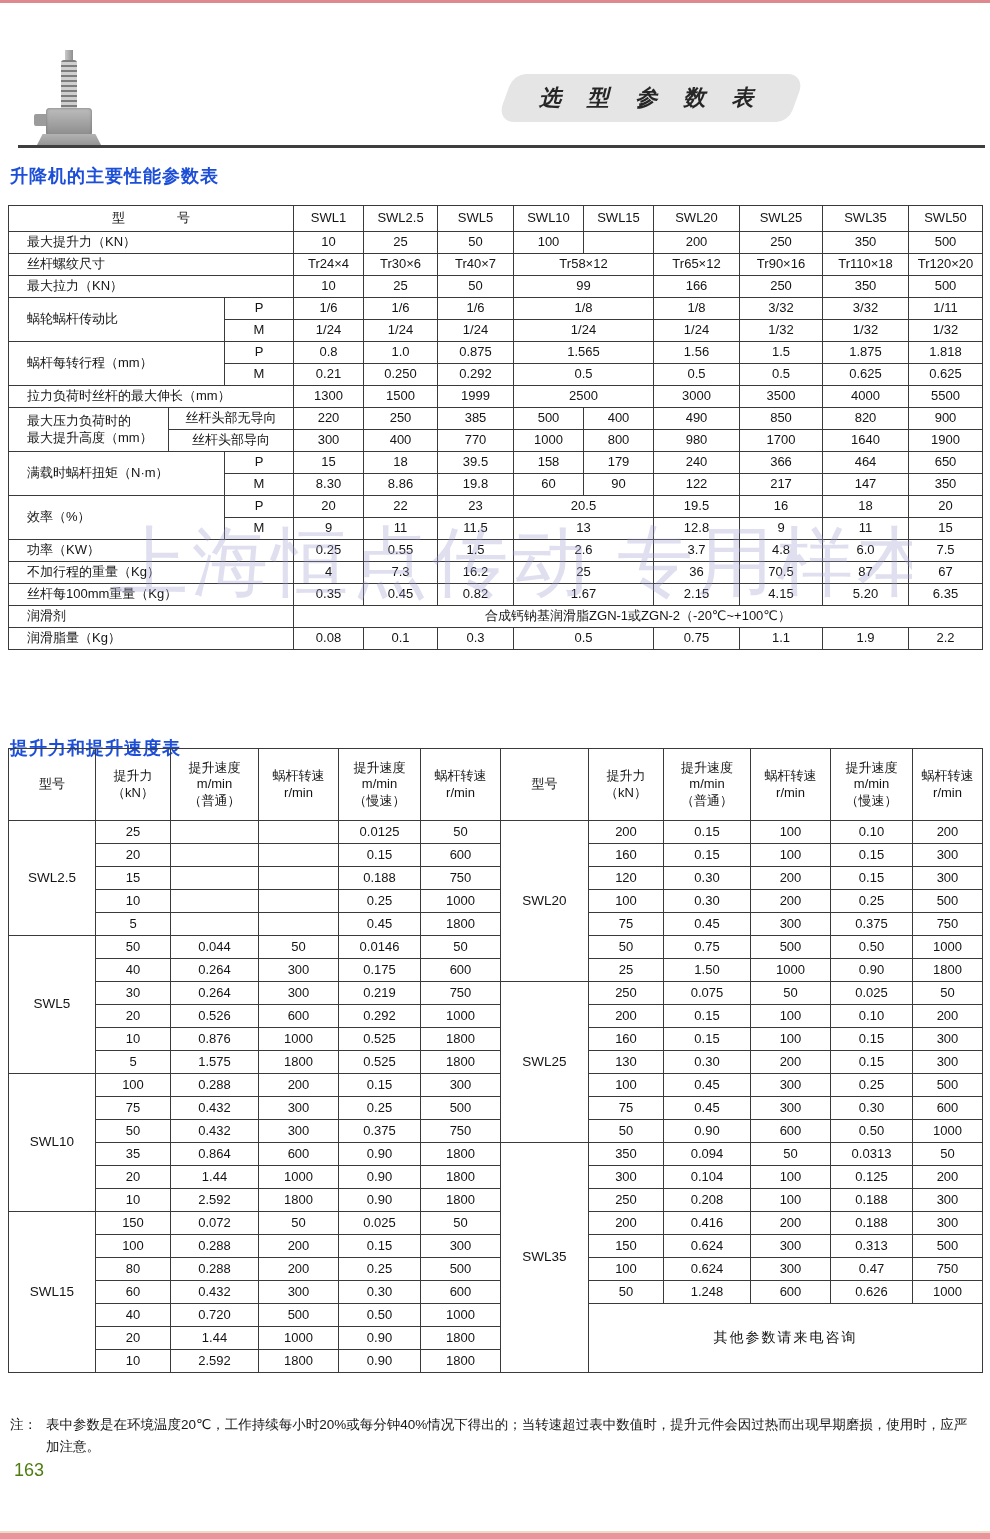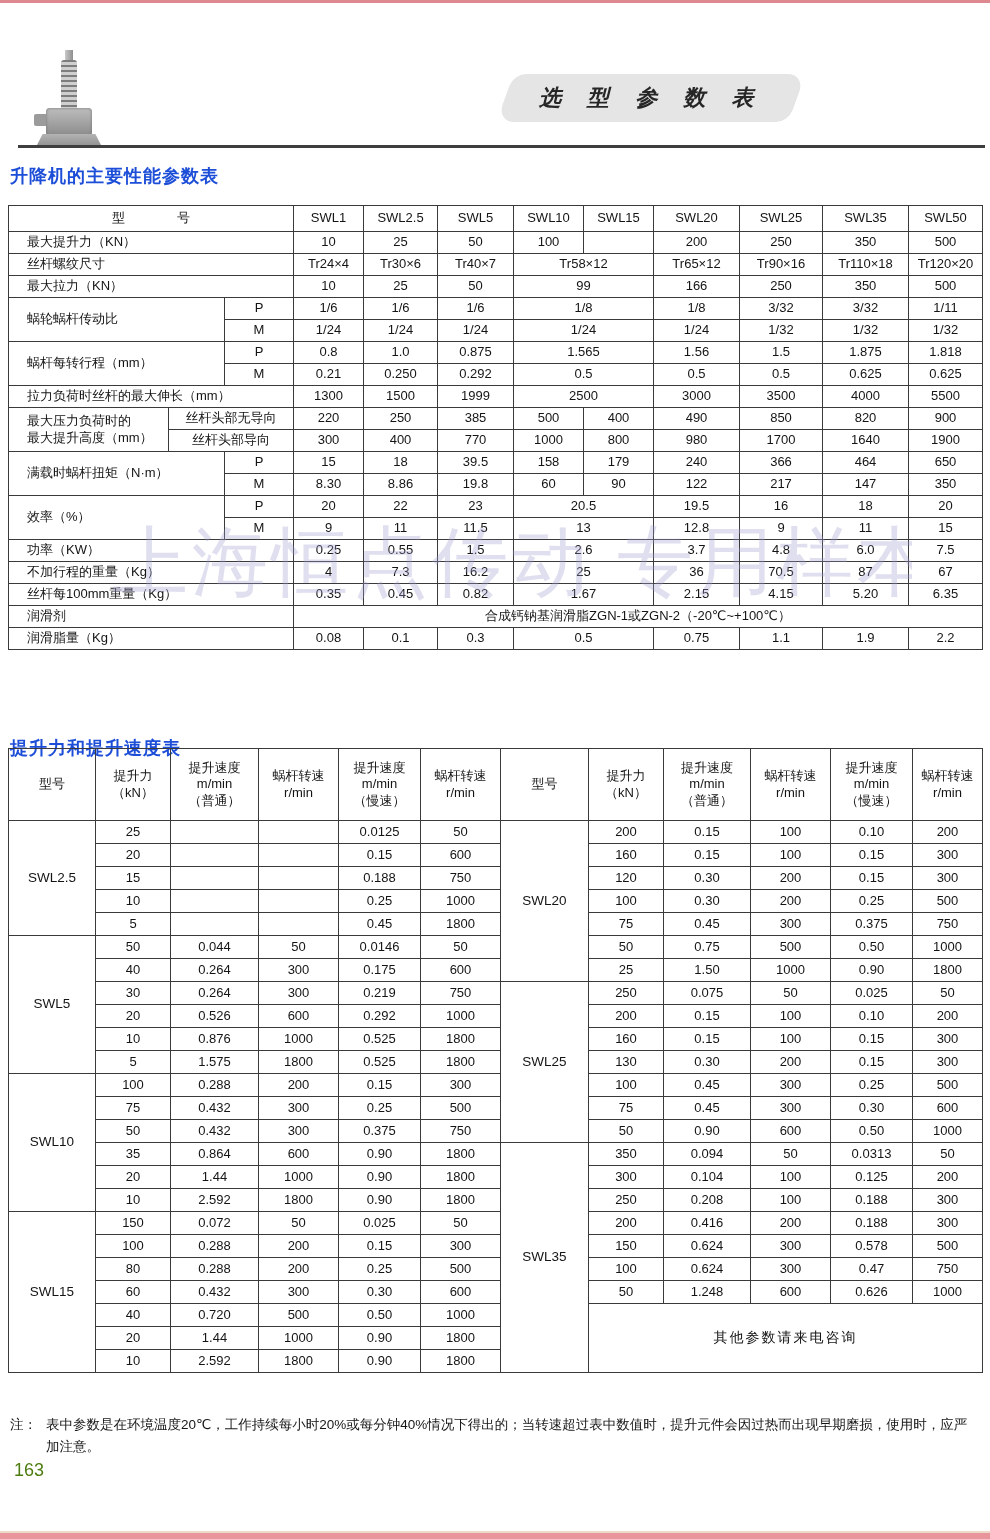--- a/index.html
+++ b/index.html
@@ -598,21 +598,21 @@
         </tr>
         <tr>
           <td>100</td>
           <td>0.288</td>
           <td>200</td>
           <td>0.15</td>
           <td>300</td>
           <td>150</td>
           <td>0.624</td>
           <td>300</td>
-          <td>0.578</td>
+          <td>0.313</td>
           <td>500</td>
         </tr>
         <tr>
           <td>80</td>
           <td>0.288</td>
           <td>200</td>
           <td>0.25</td>
           <td>500</td>
           <td>100</td>
           <td>0.624</td>

